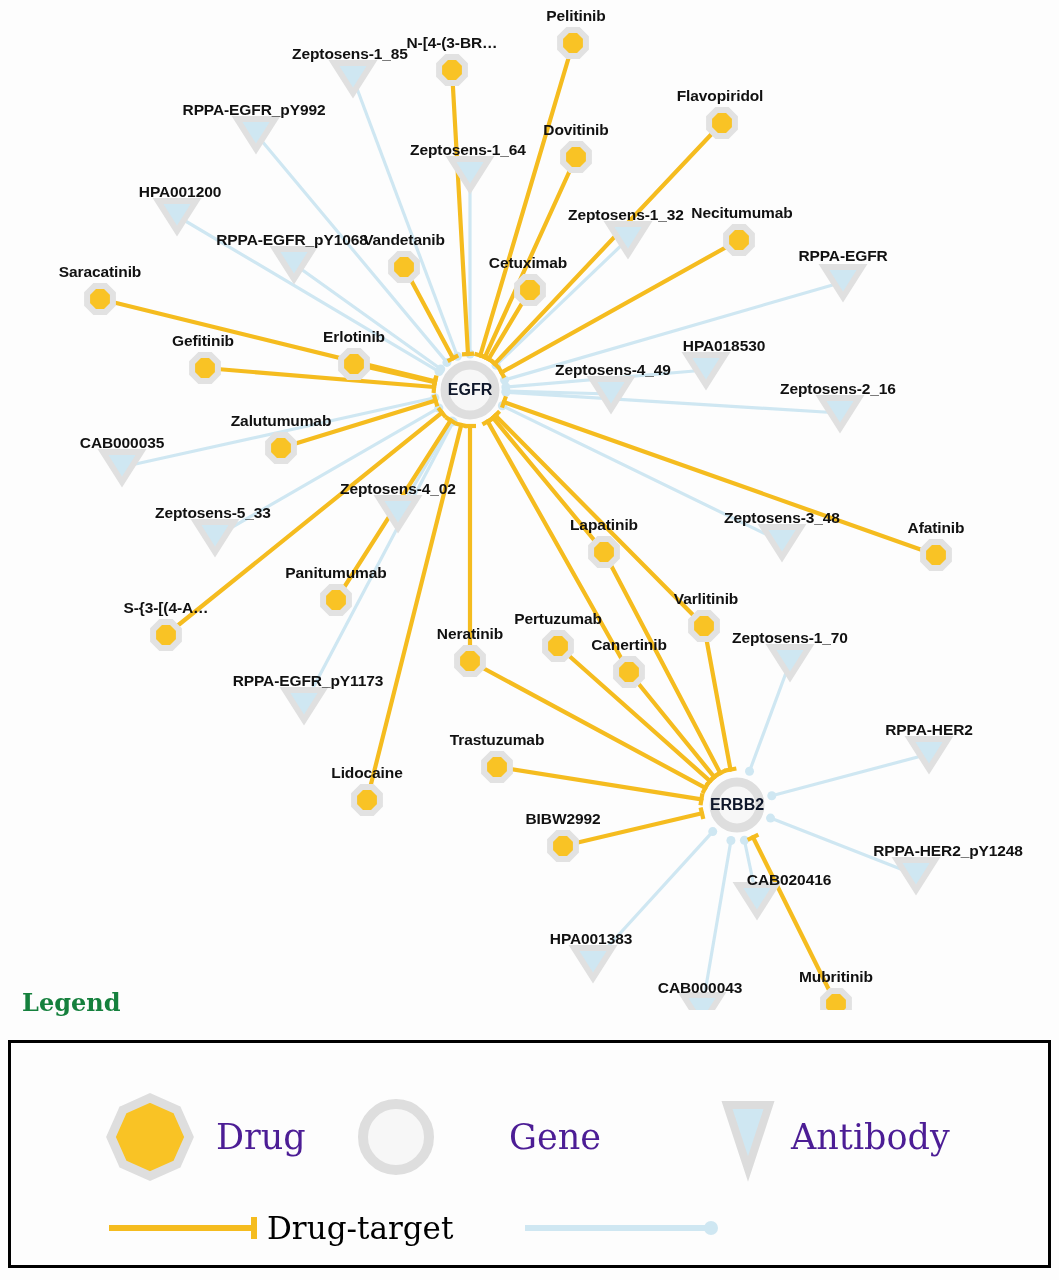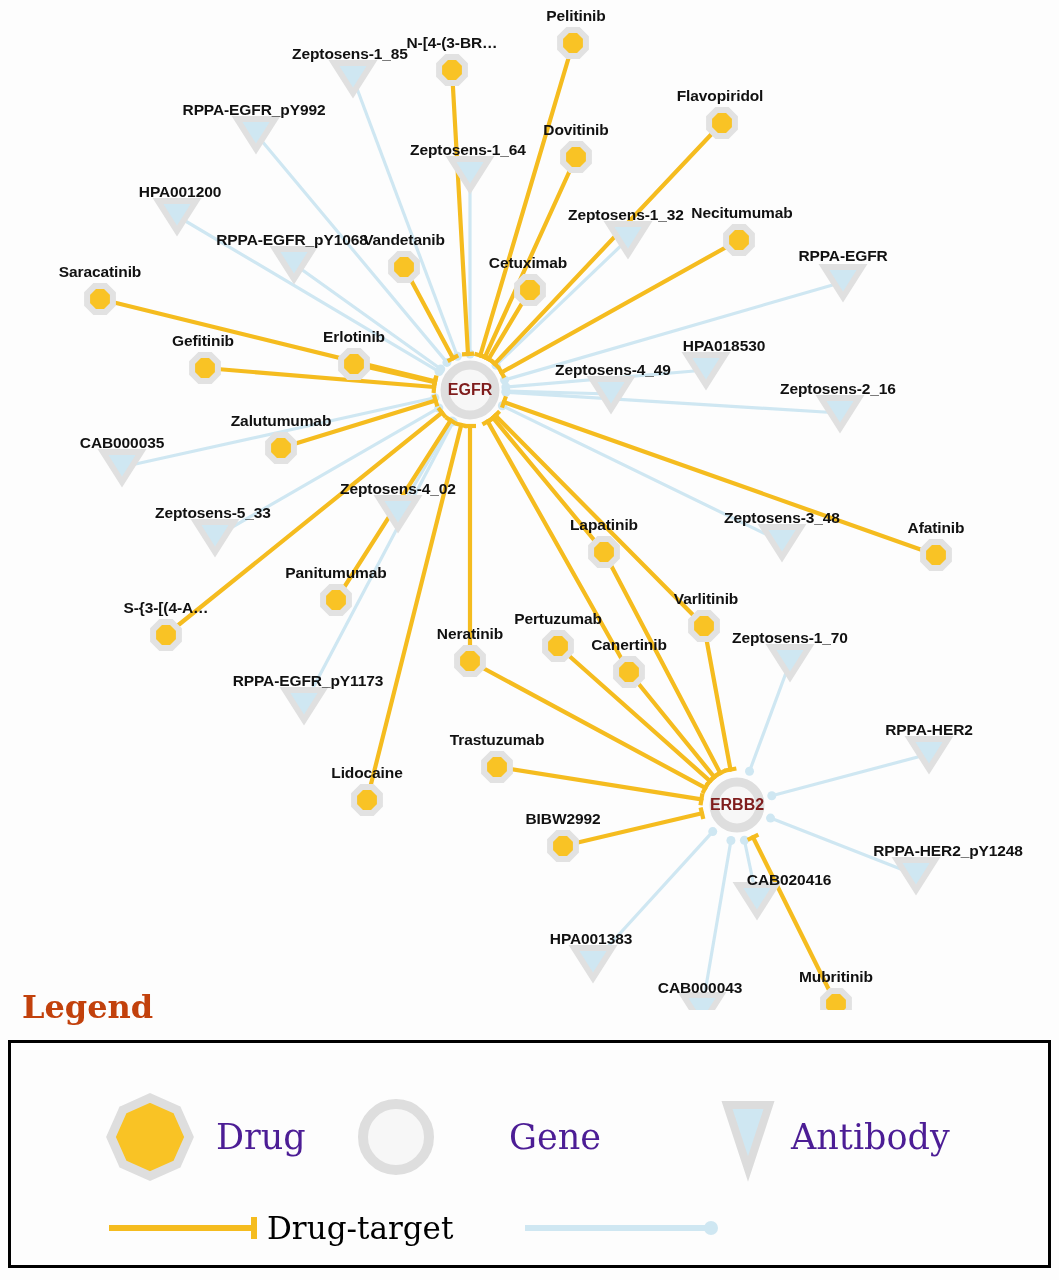--- a/index.html
+++ b/index.html
@@ -30,33 +30,33 @@
     font-size: 15.5px;
     color: #111;
     white-space: nowrap;
     transform: translate(-50%, -50%);
     letter-spacing: -0.1px;
   }
   .gene-label {
     position: absolute;
     font-weight: bold;
     font-size: 16px;
-    color: #7f1d1d;
+    color: #0f172a;
     white-space: nowrap;
     transform: translate(-50%, -50%);
   }
 
   
   #legend-title {
     position: absolute;
     left: 22px; top: 988px;
     font-family: "DejaVu Serif", serif;
-    font-size: 32px;
+    font-size: 24px;
     font-weight: bold;
-    color: #c2410c;
+    color: #15803d;
   }
   #legend-box {
     position: absolute;
     left: 8px; top: 1040px;
     width: 1043px; height: 228px;
     border: 3px solid #000;
     background: #fdfdfd;
   }
   .legend-text {
     position: absolute;

